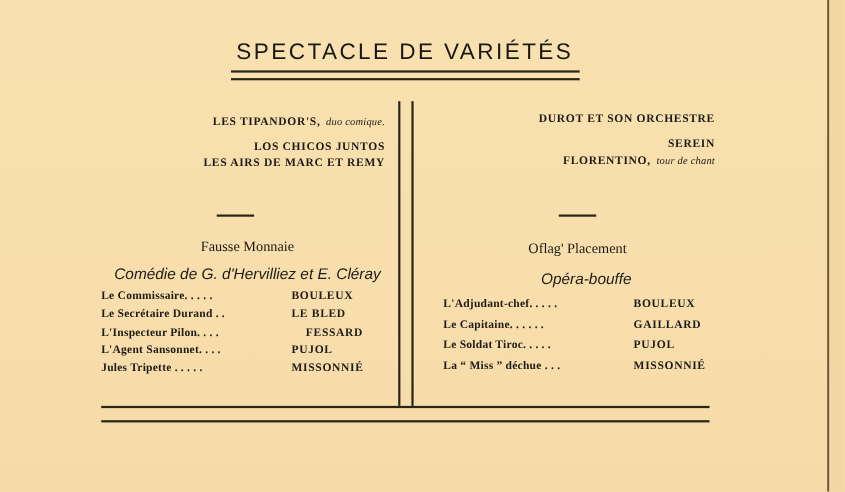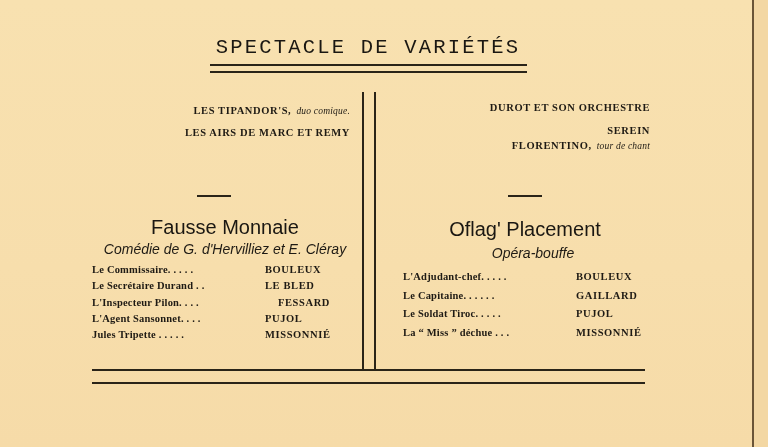--- a/index.html
+++ b/index.html
@@ -17,37 +17,37 @@
       position: absolute; left: 752px; top: 0; width: 2px; height: 447px;
       background: #6b5537;
     }
     .next-page {
       position: absolute; left: 754px; top: 0; width: 14px; height: 447px;
       background: #f3d7a3;
     }
     .title {
       position: absolute; left: 210px; top: 36px; width: 316px;
       text-align: center;
-      font-family: Liberation Mono, monospace;
+      font-family: Liberation Sans, sans-serif;
       font-size: 20.5px; letter-spacing: 2.2px; color: #1a1712;
       white-space: nowrap;
     }
     .rule { position: absolute; background: #2a2418; }
     .col { position: absolute; text-align: right; }
     .act-name {
       font-family: "Liberation Serif", serif; font-weight: bold;
       font-size: 10.5px; letter-spacing: 0.6px; white-space: nowrap;
     }
     .act-desc {
       font-family: "Liberation Serif", serif; font-style: italic;
       font-size: 9.5px; font-weight: normal; letter-spacing: 0.2px;
     }
     .play-title {
-      position: absolute; font-family: Liberation Sans, sans-serif;
-      font-size: 20px; color: #1a1712; white-space: nowrap; text-align: center;
+      position: absolute; font-family: Liberation Serif, serif;
+      font-size: 13px; color: #1a1712; white-space: nowrap; text-align: center;
     }
     .play-sub {
       position: absolute; font-family: Liberation Sans, sans-serif;
       font-style: italic; font-size: 14px; white-space: nowrap; text-align: center;
     }
     .cast { position: absolute; }
     .cast-row {
       position: relative; height: 16.3px;
       font-family: "Liberation Serif", serif; font-weight: bold;
       font-size: 10.5px; white-space: nowrap; letter-spacing: 0.2px;
@@ -66,20 +66,23 @@
 <div class="rule" style="left:210px; top:64px; width:317px; height:2px;"></div>
 <div class="rule" style="left:210px; top:71px; width:317px; height:1.5px;"></div>
 
 <div class="rule" style="left:362px; top:92px; width:2px; height:277px;"></div>
 <div class="rule" style="left:374px; top:92px; width:2px; height:277px;"></div>
 
 <div class="col" style="left:100px; top:99px; width:250px;">
   <div style="height:22px;">
     <span class="act-name">LES TIPANDOR'S,</span>
     <span class="act-desc">duo comique.</span>
+  </div>
+  <div style="height:15px;">
+    <span class="act-name">LOS CHICOS JUNTOS</span>
   </div>
   <div>
     <span class="act-name">LES AIRS DE MARC ET REMY</span>
   </div>
 </div>
 
 <div class="col" style="left:400px; top:96px; width:250px;">
   <div style="height:23px;">
     <span class="act-name">DUROT ET SON ORCHESTRE</span>
   </div>

